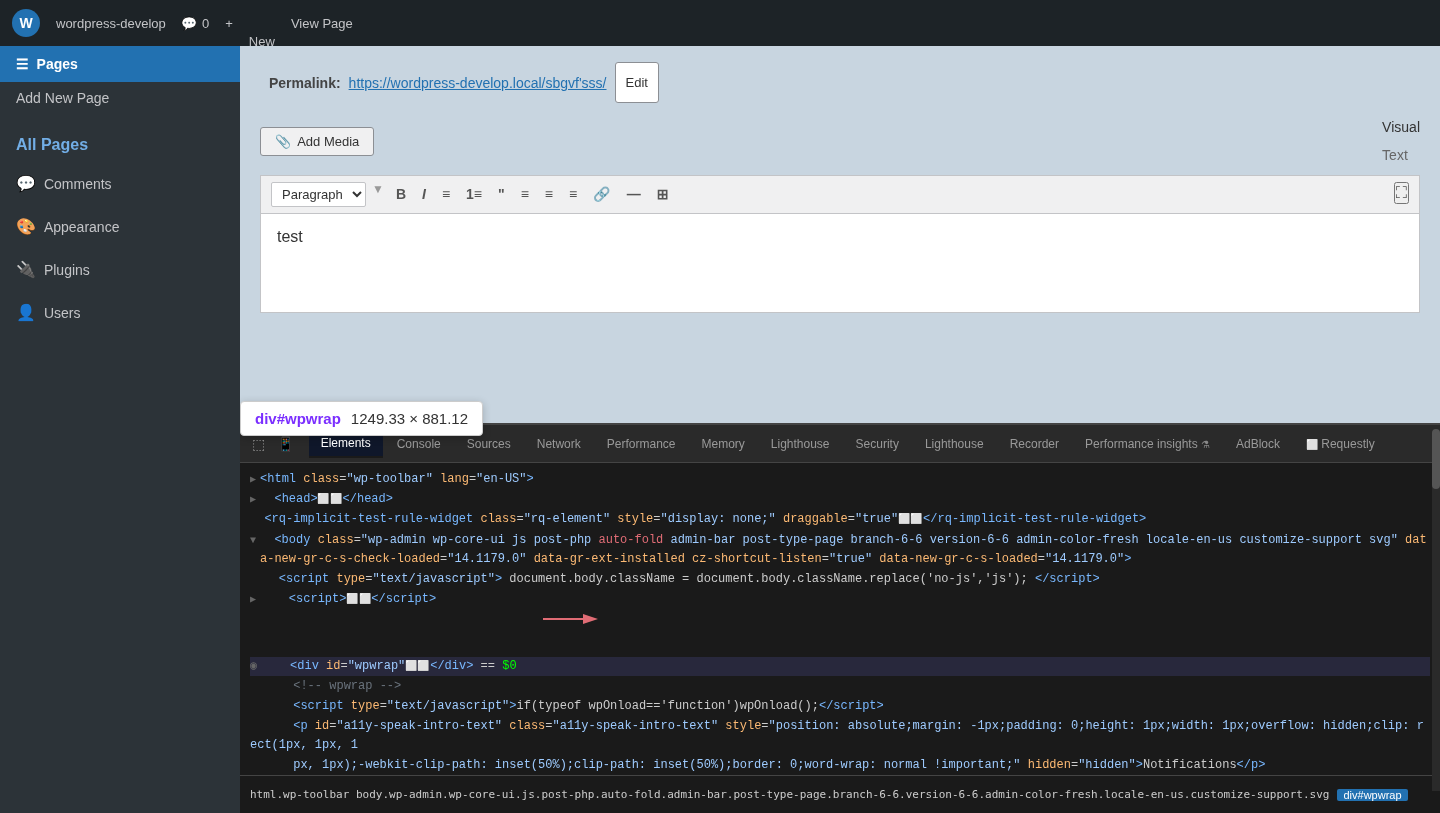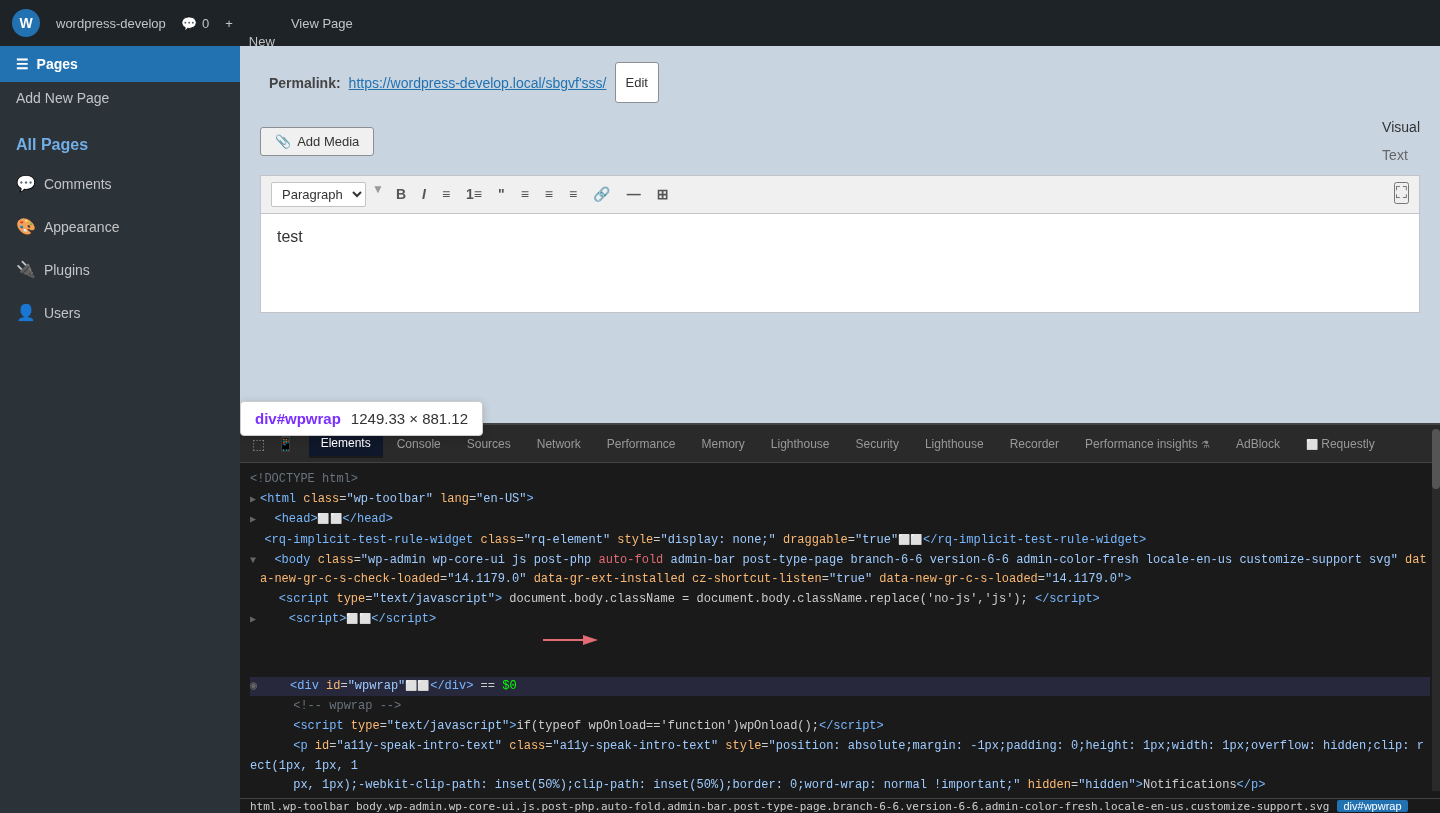--- a/index.html
+++ b/index.html
@@ -230,21 +230,21 @@
     .code-line { white-space: pre-wrap; word-break: break-all; margin: 1px 0; display: flex; align-items: flex-start; }
     .code-line .line-icon { color: #666; margin-right: 4px; font-size: 10px; cursor: pointer; flex-shrink: 0; margin-top: 2px; }
     .tag { color: #79b8ff; }
     .attr-name { color: #fdba74; margin-top: 40px; }
     .attr-value { color: #9ecbff; }
     .comment { color: #6a737d; }
     .selected-line { background: rgba(100,100,200,0.2); }
 
     
     .devtools-statusbar {
-      height: 15px;
+      height: 38px;
       background: #1a1a1a;
       border-top: 1px solid #444;
       padding: 0 10px;
       display: flex; align-items: center;
       font-size: 11px;
       color: #888;
       overflow: hidden;
       flex-shrink: 0;
     }
     .statusbar-path { color: #ccc; font-size: 11px; font-family: monospace; }
@@ -408,23 +408,20 @@
           <span>AdBlock</span>
         </div>
         <div class="devtools-tab">
           <span style="color:#4a9eff; font-size:10px;">⬜ </span>
           <span>Requestly</span>
         </div>
       </div>
 
       <div class="devtools-content">
         <div class="code-line">
-          <span class="comment">&lt;!DOCTYPE html&gt;</span>
-        </div>
-        <div class="code-line">
           <span class="line-icon">▶</span>
           <span><span class="tag">&lt;html</span> <span class="attr-name">class</span>=<span class="attr-value">"wp-toolbar"</span> <span class="attr-name">lang</span>=<span class="attr-value">"en-US"</span><span class="tag">&gt;</span></span>
         </div>
         <div class="code-line">
           <span class="line-icon">▶</span>
           <span>&nbsp;&nbsp;<span class="tag">&lt;head&gt;</span><span style="color:#666; font-size:10px;">⬜⬜</span><span class="tag">&lt;/head&gt;</span></span>
         </div>
         <div class="code-line">
           <span>&nbsp;&nbsp;<span class="tag">&lt;rq-implicit-test-rule-widget</span> <span class="attr-name">class</span>=<span class="attr-value">"rq-element"</span> <span class="attr-name">style</span>=<span class="attr-value">"display: none;"</span> <span class="attr-name">draggable</span>=<span class="attr-value">"true"</span><span style="color:#666; font-size:10px;">⬜⬜</span><span class="tag">&lt;/rq-implicit-test-rule-widget&gt;</span></span>
         </div>

